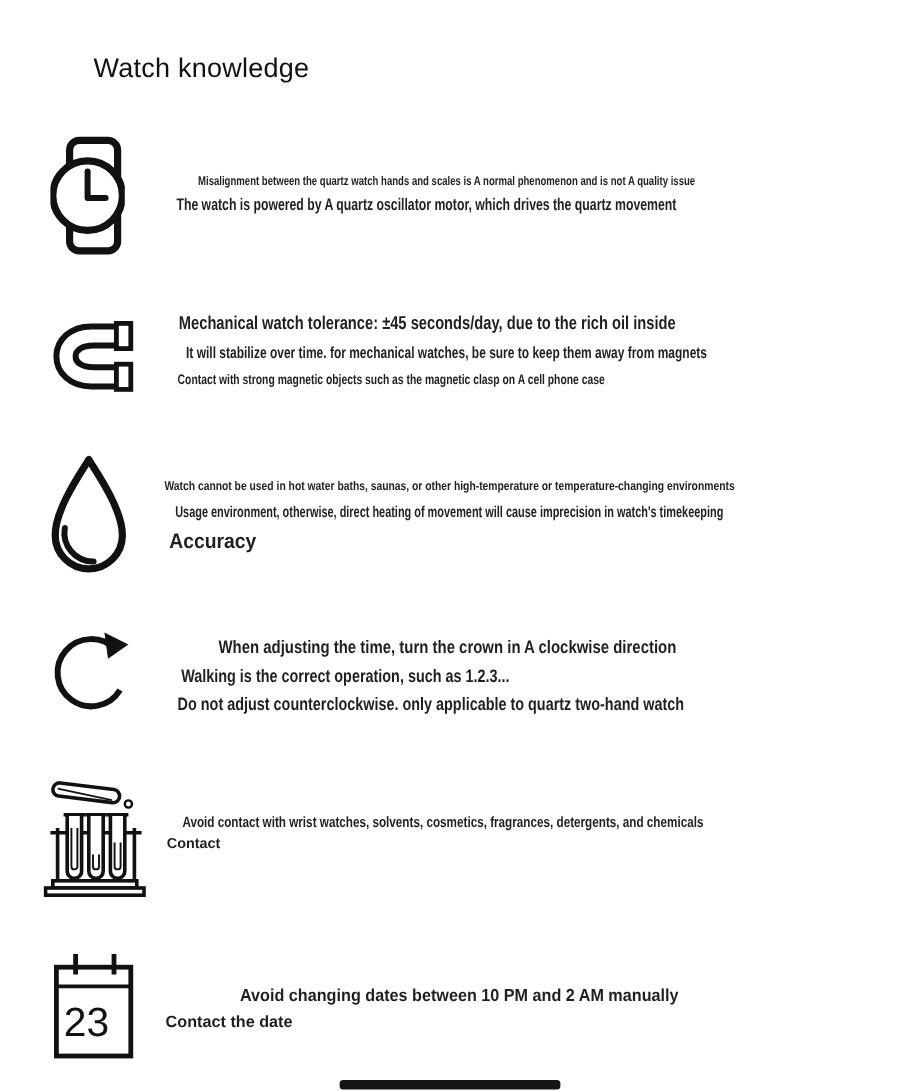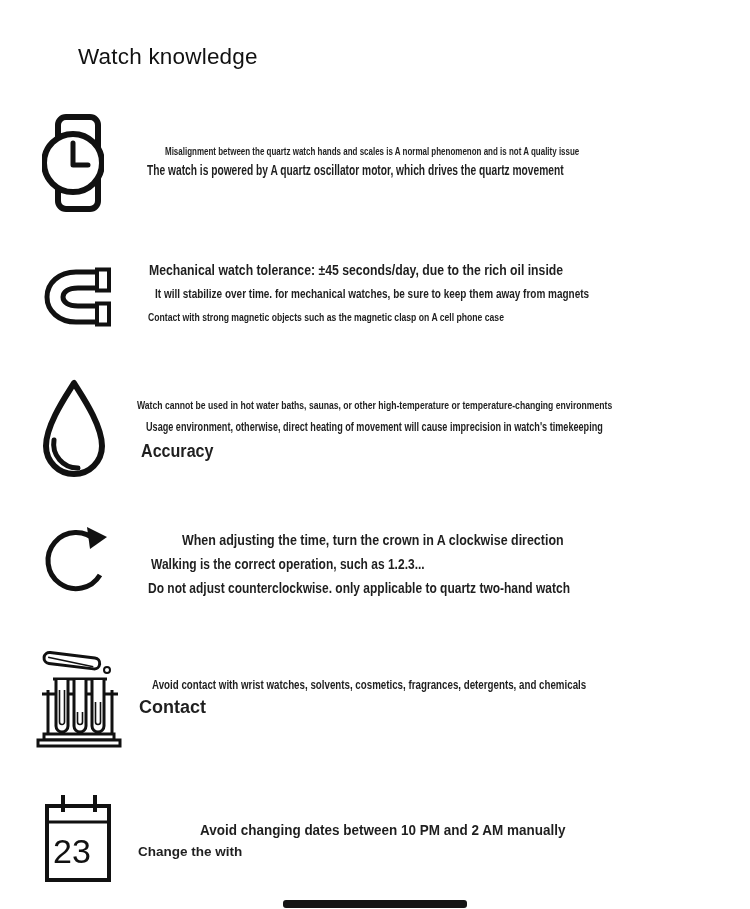--- a/index.html
+++ b/index.html
@@ -32,21 +32,21 @@
   .l32{left:146px;top:420px;font-size:13px;transform:scaleX(.70);}
   .l33{left:141px;top:441px;font-size:17.5px;transform:scaleX(.92);}
   
   .ic4{left:40px;top:518px;}
   .l41{left:182px;top:531px;font-size:15px;transform:scaleX(.83);}
   .l42{left:151px;top:555px;font-size:15px;transform:scaleX(.80);}
   .l43{left:148px;top:579px;font-size:15px;transform:scaleX(.80);}
   
   .ic5{left:36px;top:642px;}
   .l51{left:152px;top:678px;font-size:12.5px;transform:scaleX(.78);}
-  .l52{left:139px;top:697px;font-size:18px;}
+  .l52{left:139px;top:697px;font-size:12px;}
   
   .ic6{left:42px;top:792px;}
   .l61{left:200px;top:822px;font-size:14.5px;transform:scaleX(.93);}
   .l62{left:138px;top:844px;font-size:13.5px;}
   
   .home-indicator{
     position:absolute;left:283px;top:900px;width:184px;height:8px;
     background:#151515;border-radius:3px;
   }
 </style>
@@ -142,18 +142,18 @@
     <div class="icon ic6">
       <svg width="70" height="92" viewBox="0 0 70 92">
         <rect x="5" y="14" width="62" height="74" fill="#fff" stroke="#111" stroke-width="4"></rect>
         <line x1="5" y1="30" x2="67" y2="30" stroke="#111" stroke-width="3"></line>
         <line x1="21" y1="3" x2="21" y2="20" stroke="#111" stroke-width="4"></line>
         <line x1="53" y1="3" x2="53" y2="20" stroke="#111" stroke-width="4"></line>
         <text x="30" y="71" text-anchor="middle" font-size="34" fill="#111" font-family="Liberation Sans, sans-serif">23</text>
       </svg>
     </div>
     <div class="ln l61">Avoid changing dates between 10 PM and 2 AM manually</div>
-    <div class="ln l62">Change the with</div>
+    <div class="ln l62">Contact the date</div>
   </div>
 
   <div class="home-indicator"></div>
 
 </div>
 
 </body></html>

